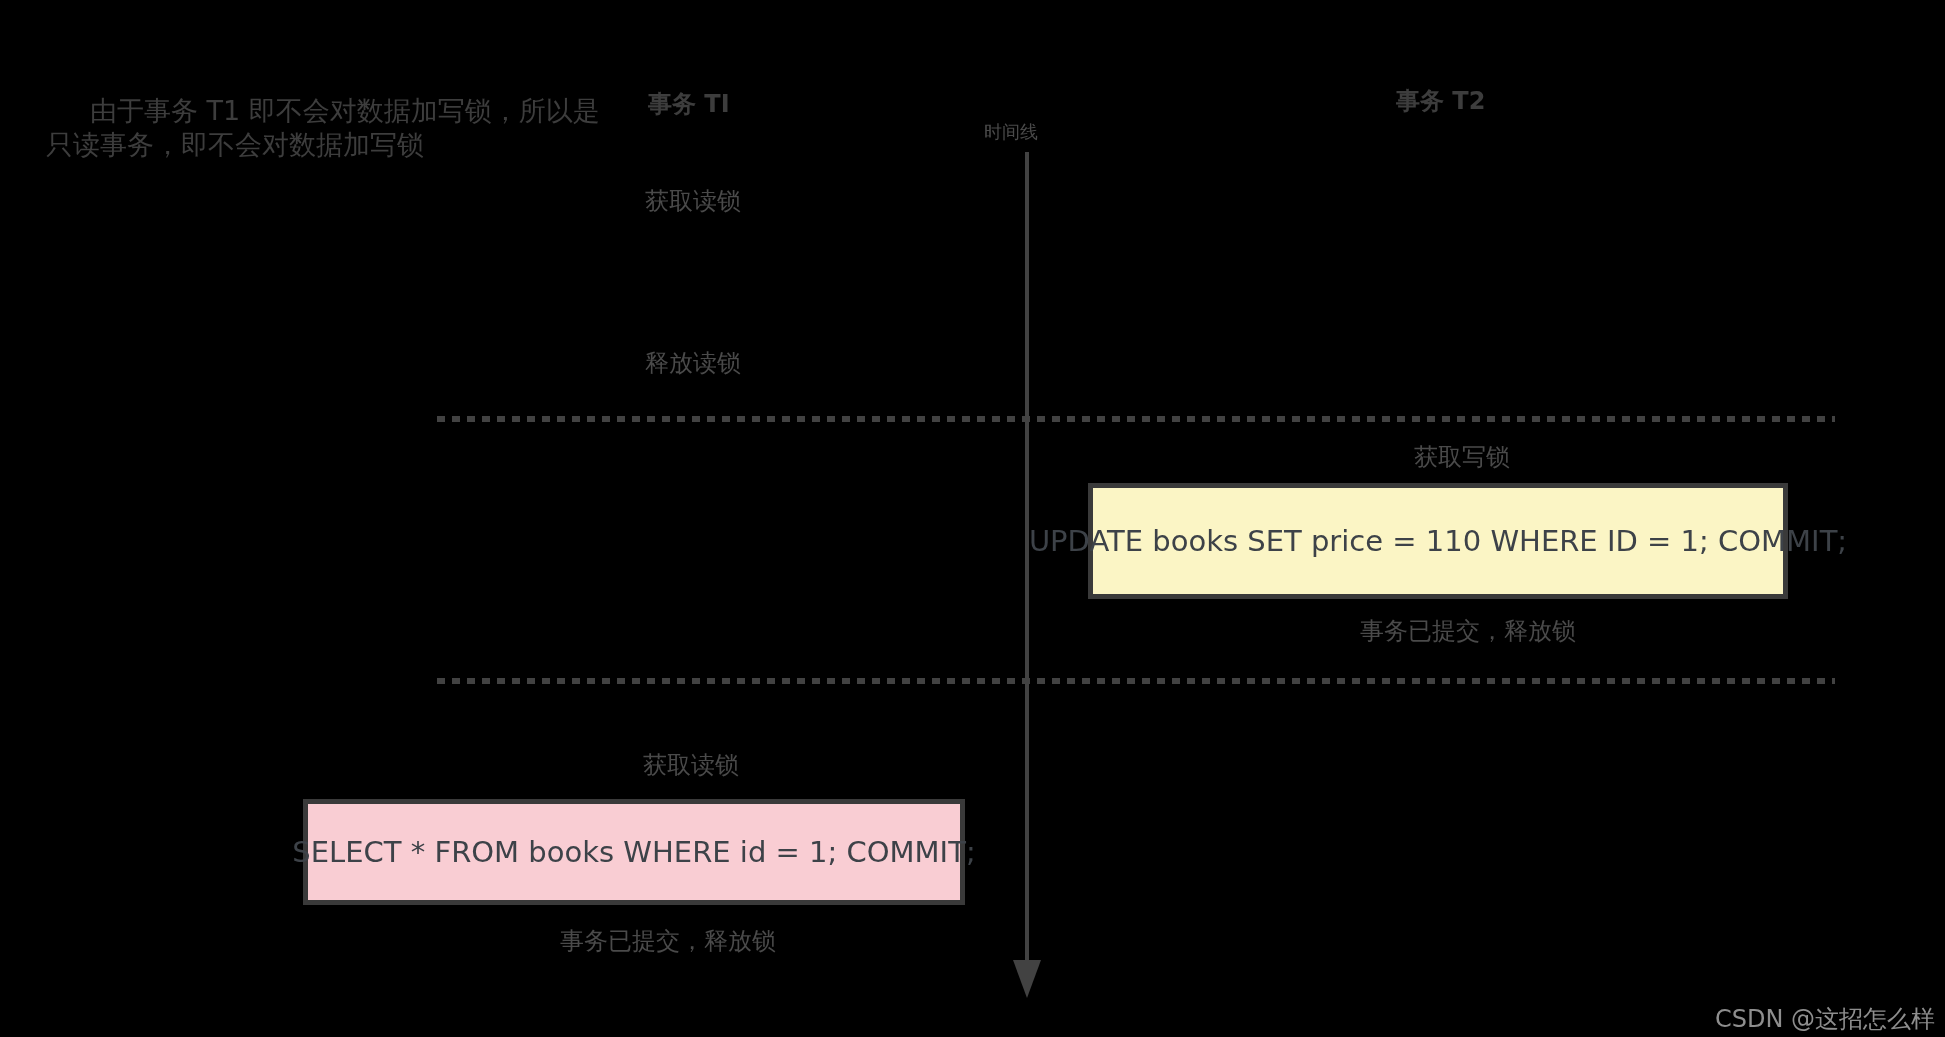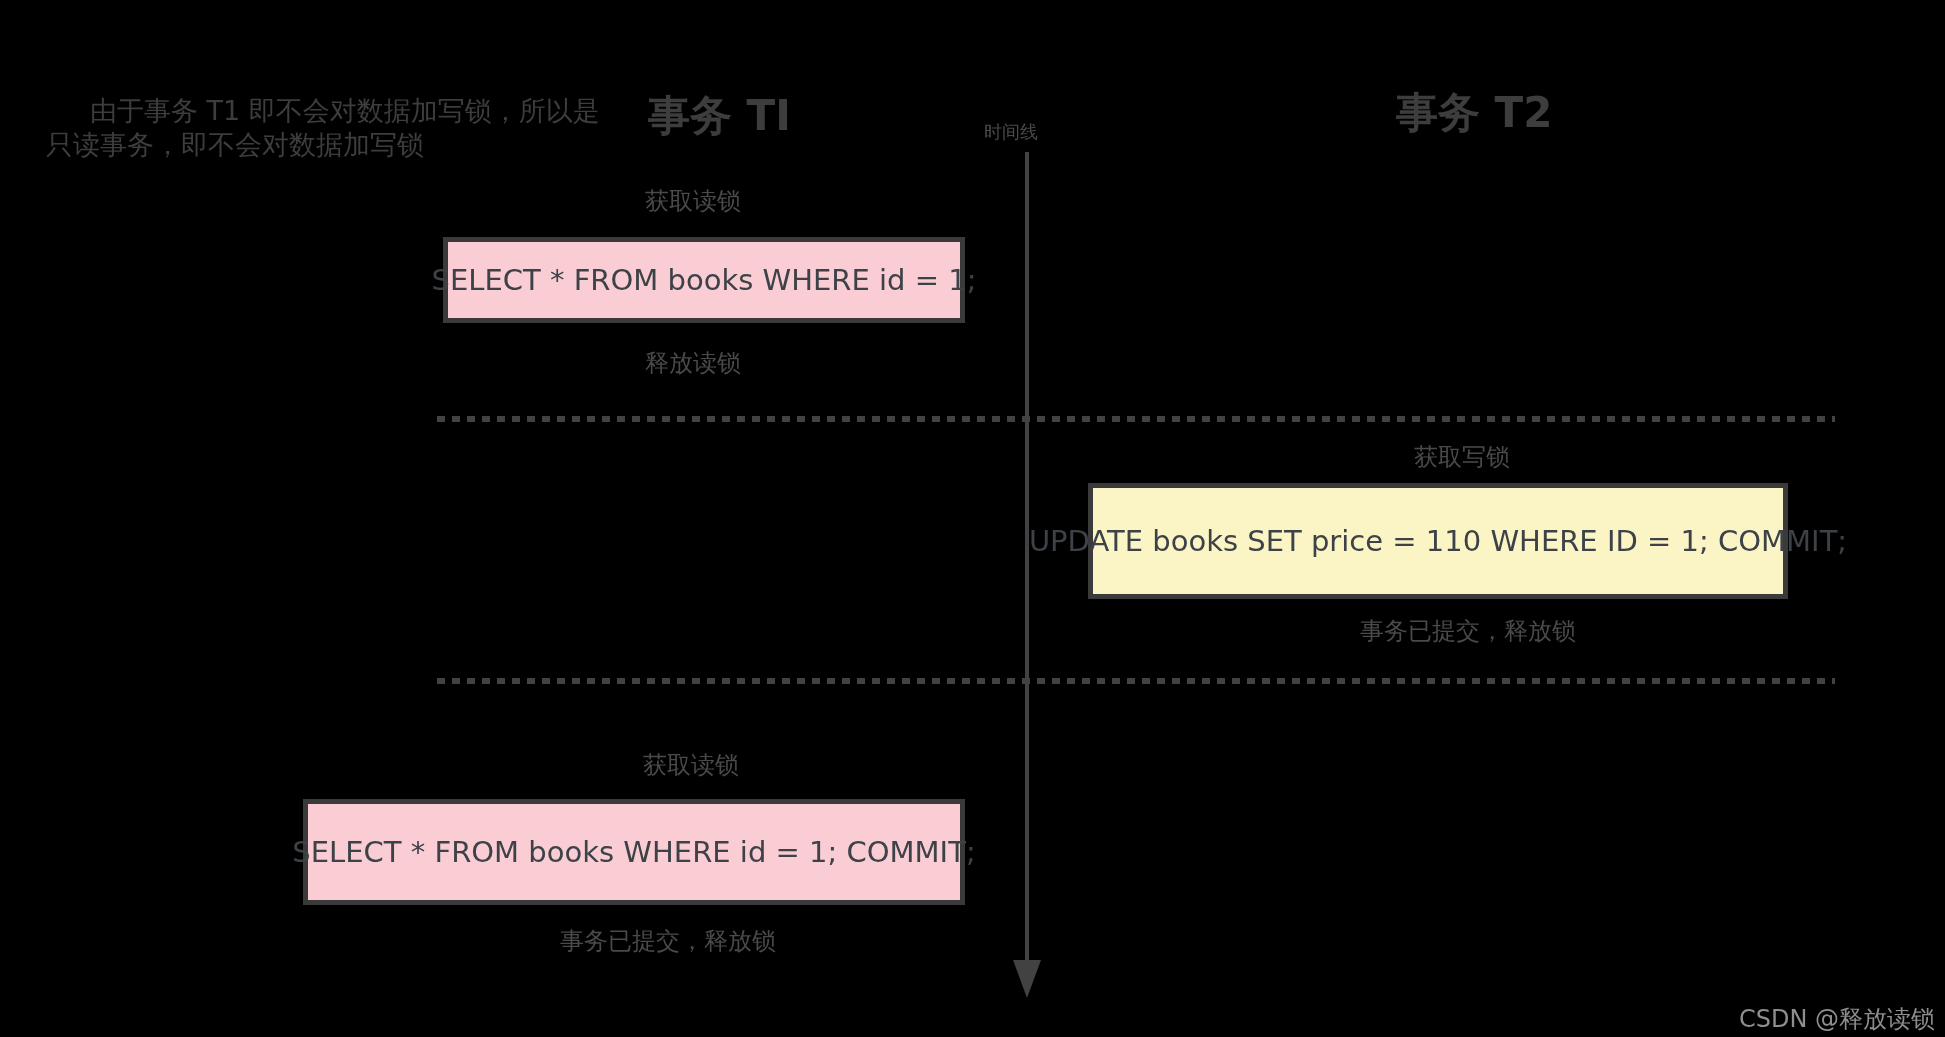--- a/index.html
+++ b/index.html
@@ -34,21 +34,21 @@
     line-height: 34px;
     color: var(--heading-text);
     white-space: nowrap;
   }
   .ann-line1 { margin-left: 44px; font-weight: normal; }
   .ann-line2 { font-weight: normal; }
 
   
   .col-title {
     position: absolute;
-    font-size: 42px;
+    font-size: 24px;
     font-weight: bold;
     color: var(--heading-text);
     white-space: nowrap;
   }
   .col-title.t1 { left: 648px; top: 88px; }
   .col-title.t2 { left: 1396px; top: 85px; }
 
   
   .tl-label {
     position: absolute;
@@ -142,36 +142,33 @@
   </div>
 
   <div class="col-title t1">事务 TI</div>
   <div class="col-title t2">事务 T2</div>
 
   <div class="tl-label">时间线</div>
   <div class="tl-line"></div>
   <div class="tl-arrow"></div>
 
   <div class="lock-label l-acq1">获取读锁</div>
-  <div class="sql-box pink box1">
-    <span>SELECT * FROM books WHERE id = 1;</span>
-  </div>
   <div class="lock-label l-rel1">释放读锁</div>
 
   <div class="divider d1"></div>
 
   <div class="lock-label l-acq2">获取写锁</div>
   <div class="sql-box yellow box2">
     <span>UPDATE books SET price = 110 WHERE ID = 1; COMMIT;</span>
   </div>
   <div class="lock-label l-rel2">事务已提交，释放锁</div>
 
   <div class="divider d2"></div>
 
   <div class="lock-label l-acq3">获取读锁</div>
   <div class="sql-box pink box3">
     <span>SELECT * FROM books WHERE id = 1; COMMIT;</span>
   </div>
   <div class="lock-label l-rel3">事务已提交，释放锁</div>
 
-  <div class="watermark">CSDN @释放读锁</div>
+  <div class="watermark">CSDN @这招怎么样</div>
 
 </div>
 
 </body></html>

